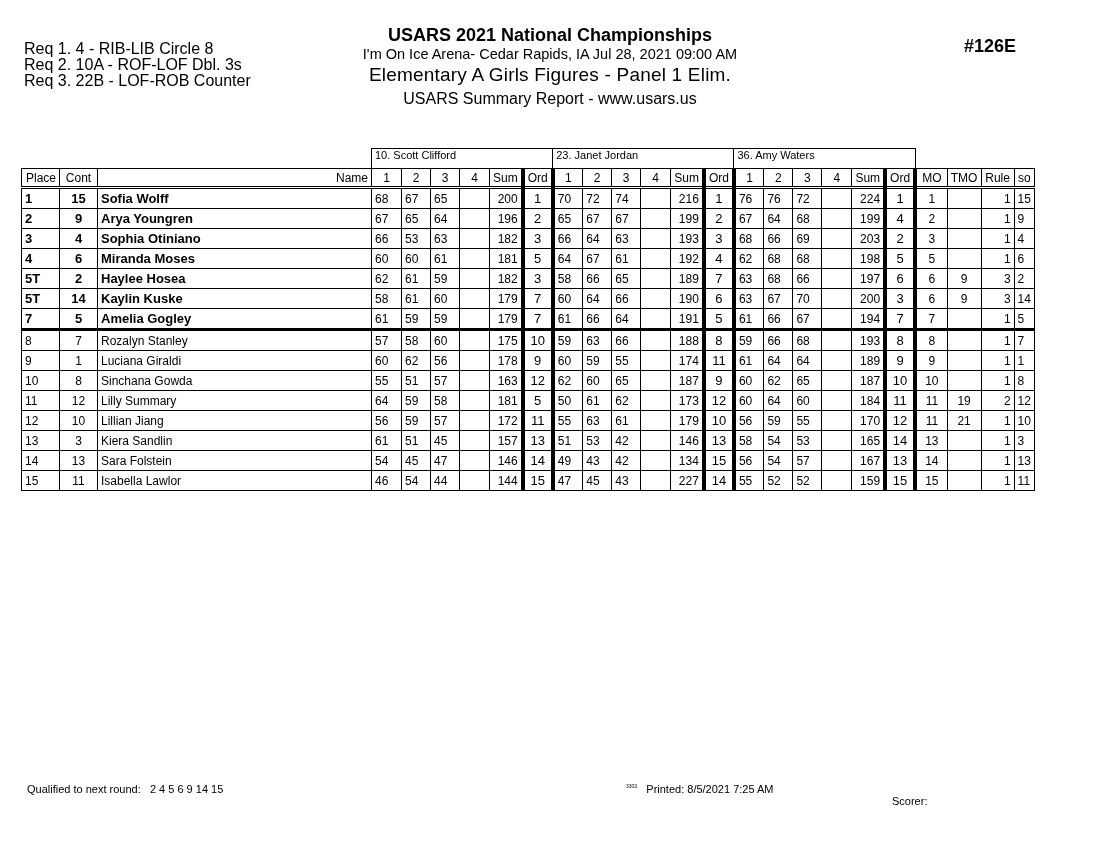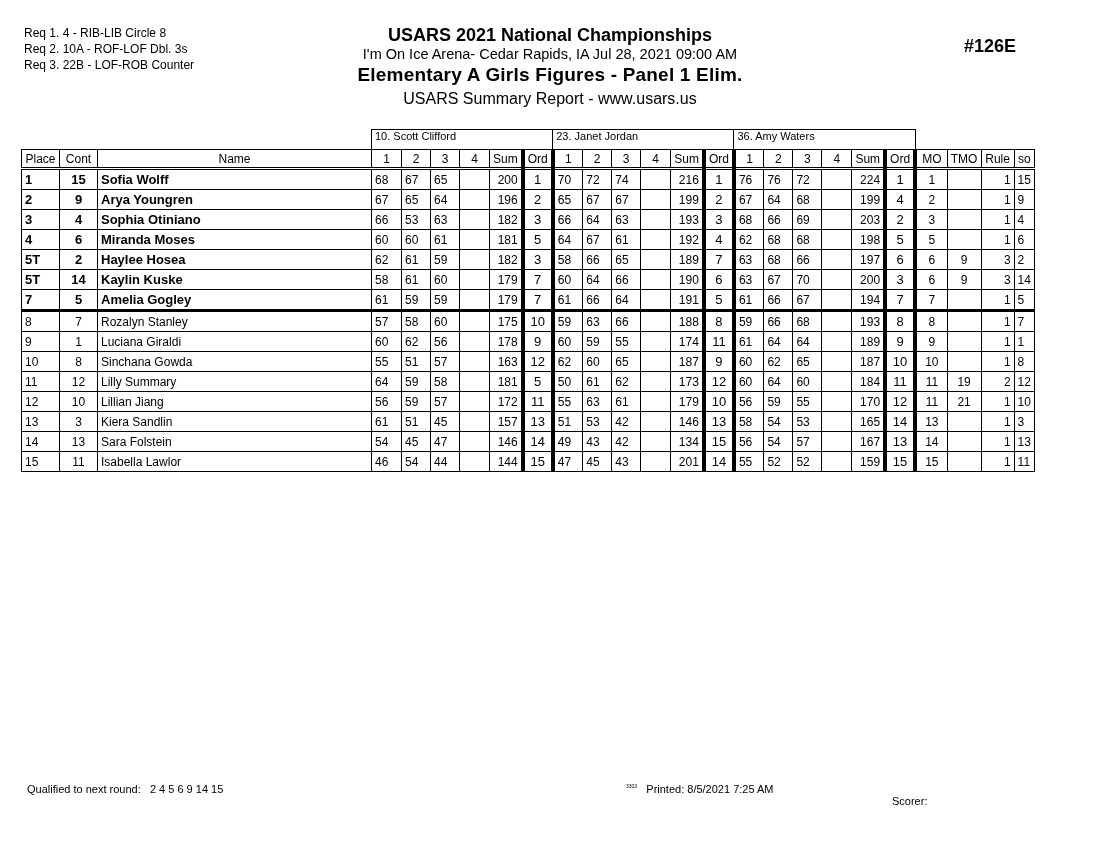--- a/index.html
+++ b/index.html
@@ -1,30 +1,30 @@
 <!DOCTYPE html>
 <html><head>
 <meta charset="utf-8">
 <style>
   html, body { margin:0; padding:0; background:#ffffff; }
   body { width:1100px; height:850px; position:relative; font-family:"Liberation Sans", sans-serif; color:#000; overflow:hidden; }
-  .reqs { position:absolute; left:24px; top:25px; font-size:12px; line-height:16px; }
+  .reqs { position:absolute; left:24px; top:41px; font-size:16px; line-height:16px; }
   .hdr { position:absolute; left:300px; width:500px; text-align:center; }
   .h1 { top:25px; font-size:18px; font-weight:bold; }
   .h2 { top:46px; font-size:14.5px;text-align:center; }
-  .h3 { top:64px; font-size:19px; font-weight:bold; letter-spacing:0.2px; }
+  .h3 { top:64px; font-size:19px; font-weight:normal; letter-spacing:0.2px; }
   .h4 { top:90px; font-size:16px; }
   .num { position:absolute; left:964px; top:36px; font-size:18px; font-weight:bold; }
 
-  table.scores { position:absolute; left:21px; top:129px; border-collapse:collapse; font-size:12px; table-layout:fixed; }
+  table.scores { position:absolute; left:21px; top:148px; border-collapse:collapse; font-size:12px; table-layout:fixed; }
   table.scores td, table.scores th { border:1px solid #000; padding:0 3px; height:19px; white-space:nowrap; font-weight:normal; overflow:hidden; }
   table.scores tr.judges td { height:19px; vertical-align:top; font-size:11px; }
   table.scores tr.judges td.blank { border:none; }
   table.scores tr.colhdr th { border-bottom:3px double #000; height:17px; text-align:center; }
-  table.scores tr.colhdr th.left { text-align:center;margin-top:20px; }
+  table.scores tr.colhdr th.left { text-align:right;margin-top:20px; }
   td.c { text-align:center; }
   td.r { text-align:right; }
   td.l { text-align:left; }
   td.ord, th.ord { border-left:4px solid #000 !important; text-align:center; font-weight:bold; font-size:13px;margin-left:40px; }
   th.ord { font-weight:normal !important; font-size:12px; }
   td.jstart, th.jstart { border-left:4px solid #000 !important; }
   td.mo, th.mo { border-left:4px solid #000 !important; text-align:center;margin-left:39px; }
   tr.qual td.nm, tr.qual td.pl, tr.qual td.ct { font-weight:bold; font-size:13px; }
   tr.cut td { border-bottom:3px solid #000; }
   .footer { position:absolute; top:783px; font-size:11px; }
@@ -492,21 +492,21 @@
         <td class="l">46</td>
         <td class="l">54</td>
         <td class="l">44</td>
         <td class="l"></td>
         <td class="r">144</td>
         <td class="ord">15</td>
         <td class="l jstart">47</td>
         <td class="l">45</td>
         <td class="l">43</td>
         <td class="l"></td>
-        <td class="r">201</td>
+        <td class="r">227</td>
         <td class="ord">14</td>
         <td class="l jstart">55</td>
         <td class="l">52</td>
         <td class="l">52</td>
         <td class="l"></td>
         <td class="r">159</td>
         <td class="ord">15</td>
         <td class="mo">15</td>
         <td class="c"></td>
         <td class="r">1</td>

